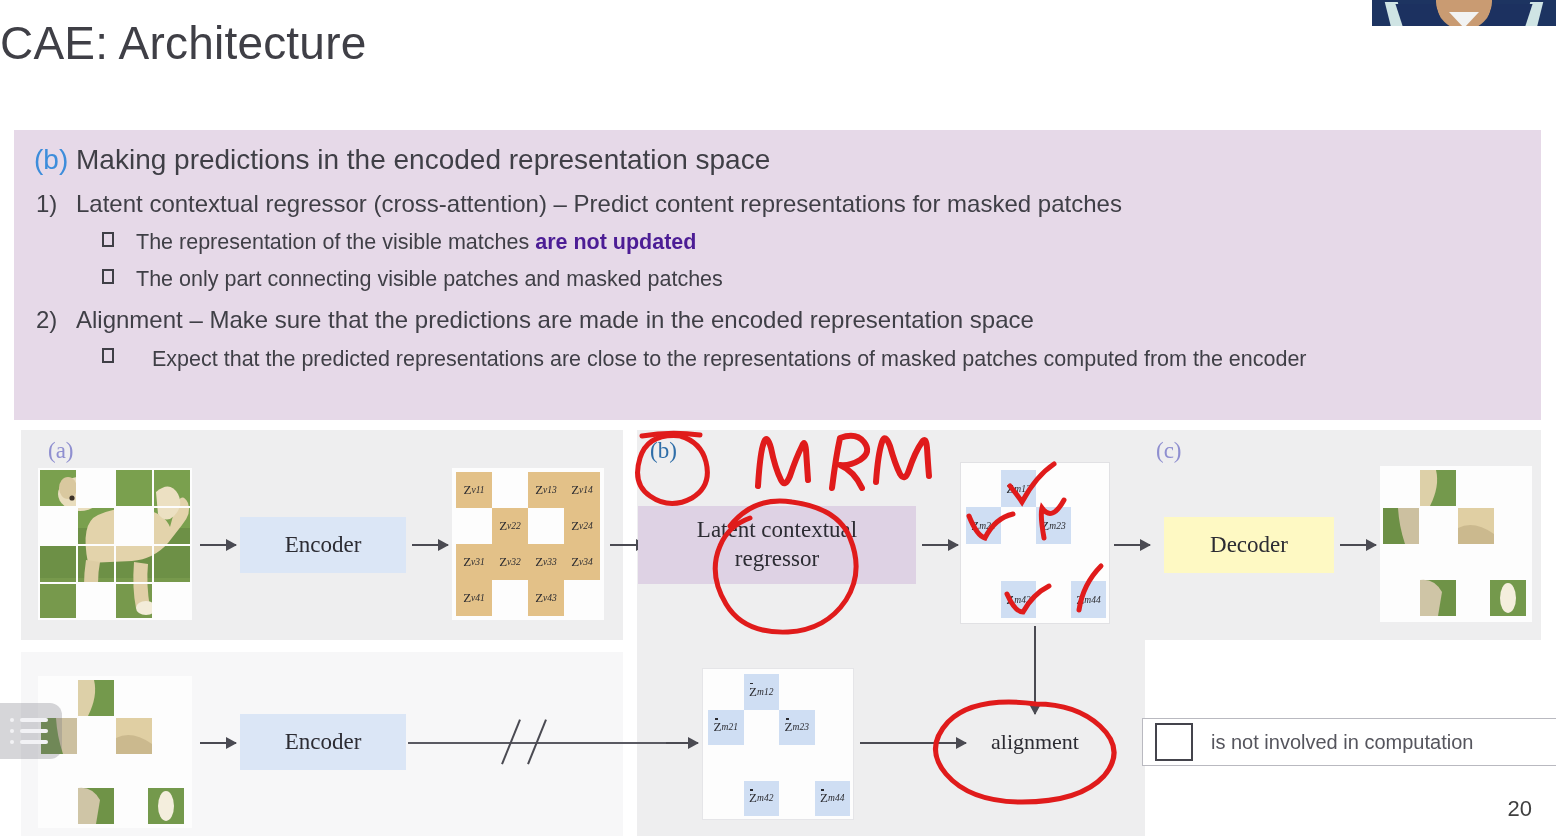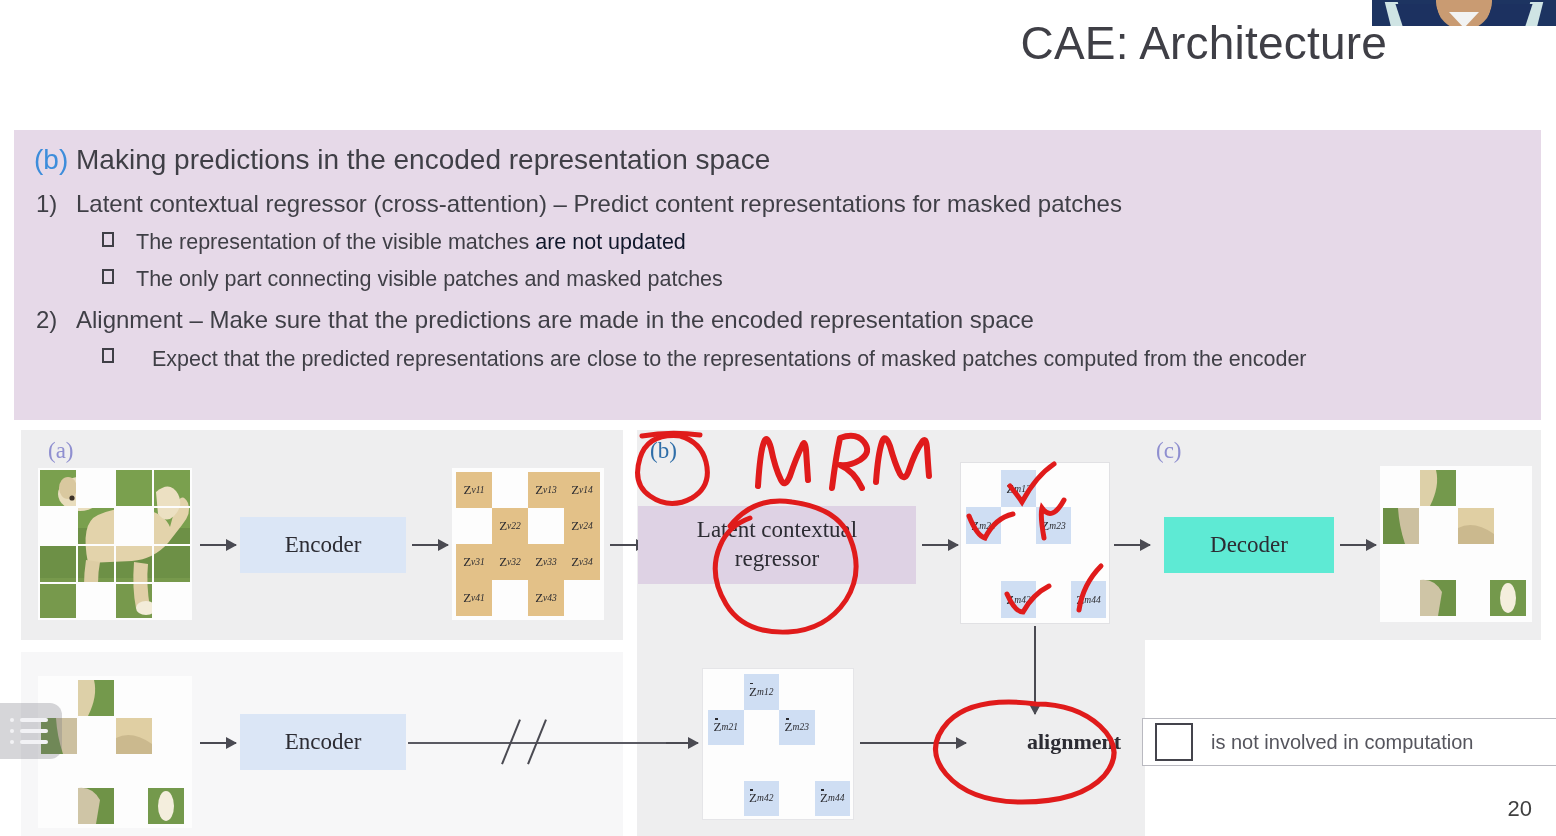--- a/index.html
+++ b/index.html
@@ -7,21 +7,21 @@
     width: 1556px; height: 836px;
     background: #ffffff;
     font-family: "Liberation Sans", sans-serif;
     overflow: hidden;
   }
   #slide { position: relative; width: 1556px; height: 836px; background: #fff; }
 
   
   .slide-title {
     position: absolute; left: 0; top: 16px; width: 1387px;
-    text-align: right;
+    text-align: left;
     font-size: 46px; font-weight: 400; color: #3f3f46;
     font-family: "Liberation Sans", sans-serif;
     letter-spacing: .2px;
   }
 
   
   .webcam {
     position: absolute; right: 0; top: 0; width: 184px; height: 26px;
     overflow: hidden; background: #1d3461;
   }
@@ -61,21 +61,21 @@
   .lvl1 .num { position: absolute; left: 0; top: 0; width: 46px; }
   .lvl1 .txt { display: inline-block; margin-left: 40px; }
   .lvl2 {
     position: absolute; font-size: 21.5px; color: #3f3f46;
   }
   .lvl2 .bullet {
     position: absolute; left: 0; top: 2px;
     width: 12px; height: 15px; border: 2.2px solid #3f3f46; background: transparent;
   }
   .lvl2 .txt { display: block; margin-left: 34px; }
-  .hl-blue { color: #0f172a; }
+  .hl-blue { color: #4c1d95; font-weight: bold; }
 
   
   .diagram {
     position: absolute; left: 14px; top: 428px; width: 1527px; height: 408px;
     background: #ffffff;
   }
   .panel { position: absolute; background: #eeeeef; }
   .panel-a { left: 7px;   top: 2px;   width: 602px; height: 210px; }
   .panel-b { left: 623px; top: 2px;   width: 508px; height: 406px; }
   .panel-br{ left: 7px;   top: 224px; width: 602px; height: 184px; background:#f7f7f8;}
@@ -90,21 +90,21 @@
   .canvas { position: absolute; background: #fdfdfd; }
 
   
   .procbox {
     position: absolute; display: flex; align-items: center; justify-content: center;
     font-family: "Liberation Serif", serif; font-size: 23px; color: #2c2c33;
     text-align: center; line-height: 1.25;
   }
   .enc { background: #dbe6f6; }
   .lcr { background: #ded2e4; }
-  .dec { background: #5eead4; }
+  .dec { background: #fef9c3; }
 
   
   .arrow { position: absolute; height: 2px; background: #4a4a52; }
   .arrow::after {
     content: ""; position: absolute; right: -1px; top: -5px;
     border-left: 11px solid #4a4a52;
     border-top: 6px solid transparent; border-bottom: 6px solid transparent;
   }
   .arrow-v { position: absolute; width: 2px; background: #4a4a52; }
   .arrow-v::after {
@@ -410,21 +410,21 @@
         <div class="tok m">
             <span class="ovb">Z</span>
             <sub>m44</sub>
           </div>
       </div>
     </div>
 
     <div class="arrow" style="left:846px; top:314px; width:106px;"></div>
     <div class="arrow-v" style="left:1020px; top:198px; height:88px;"></div>
 
-    <div class="alignnode" style="left:994px; top:292px; width:132px; height:44px;font-weight:bold;">alignment</div>
+    <div class="alignnode" style="left:955px; top:292px; width:132px; height:44px;">alignment</div>
 
     <div class="legend" style="left:1128px; top:290px; width:448px; height:48px;">
       <div class="sq"></div>
       <div class="lb">is not involved in computation</div>
     </div>
 
     <svg class="ink" style="left:0; top:0; width:1527px; height:408px;">
 
       <path d="M668 8 q-34 -4 -42 22 q-8 26 10 38 q20 14 42 2 q20 -12 14 -36 q-5 -20 -26 -26 z" fill="none" stroke="#e01b1b" stroke-width="5" stroke-linecap="round"></path>
 

